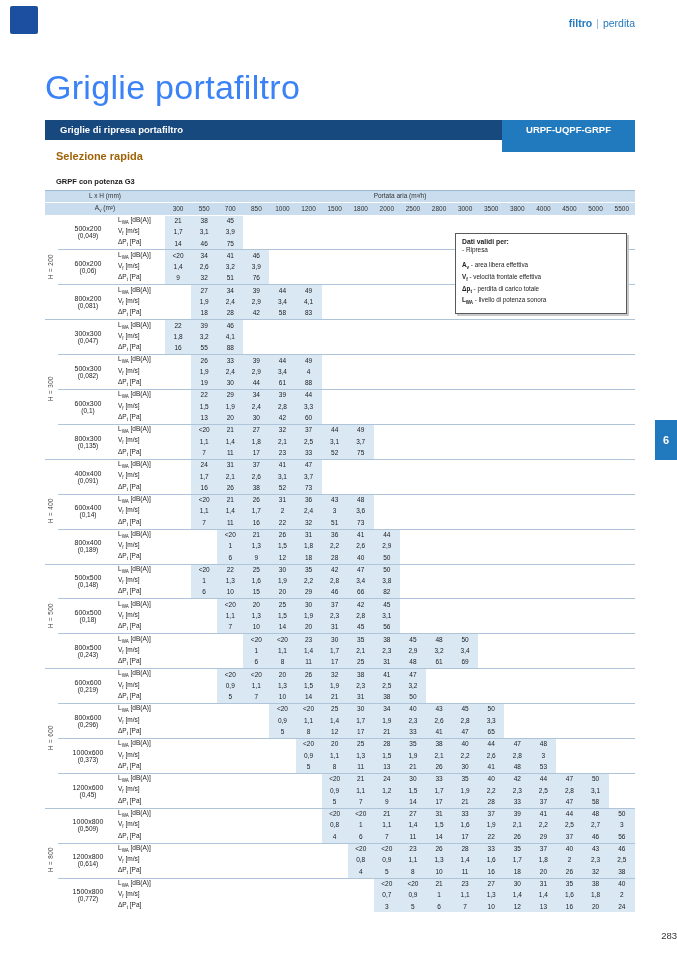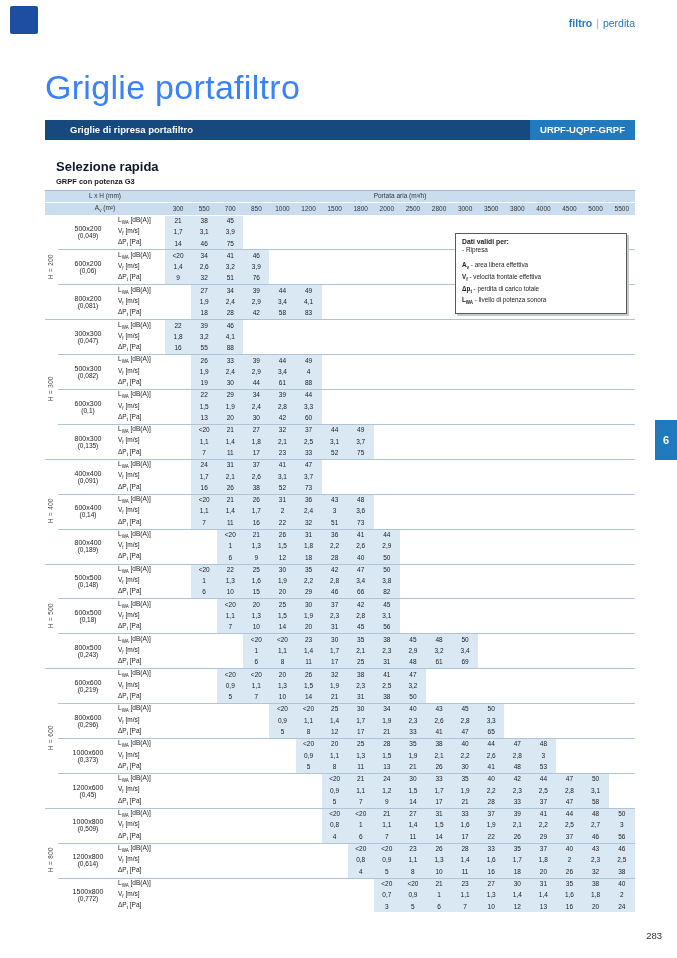--- a/index.html
+++ b/index.html
@@ -9,23 +9,23 @@
   }
   
   .logo{position:absolute;left:10px;top:6px;width:28px;height:28px;background:#1d4fa1;border-radius:2px;}
   .brand{position:absolute;right:42px;top:17px;font-size:10.5px;color:#2579bf;white-space:nowrap;}
   .brand .b{font-weight:bold;}
   .brand .sep{color:#8fb6d9;margin:0 4px;font-weight:normal;}
   
   .page-title{position:absolute;left:45px;top:56px;font-size:34px;color:#3b82f6;letter-spacing:0.3px;margin-top:12px;}
   
   .banner{position:absolute;left:45px;top:120px;width:590px;height:20px;background:#17497e;}
-  .banner .btitle{color:#fff;font-weight:bold;font-size:9.5px;line-height:20px;padding-left:25px;border-radius:9px;}
-  .banner .bcode{position:absolute;right:0;top:0;height:20px;line-height:20px;background:#2179be;color:#fff;font-weight:bold;font-size:9.5px;padding:0 10px;}
-  .subtitle{position:absolute;left:56px;top:159px;font-size:13px;font-weight:bold;color:#0f172a;}
+  .banner .btitle{color:#fff;font-weight:bold;font-size:9.5px;line-height:20px;padding-left:15px;border-radius:9px;}
+  .banner .bcode{position:absolute;right:0;top:0;height:32px;line-height:20px;background:#2179be;color:#fff;font-weight:bold;font-size:9.5px;padding:0 24px;}
+  .subtitle{position:absolute;left:56px;top:150px;font-size:11px;font-weight:bold;color:#a16207;}
   .caption{position:absolute;left:56px;top:177px;font-size:7.5px;font-weight:bold;color:#1a1a1a;}
   
   .tablewrap{position:absolute;left:45px;top:190px;width:590px;}
   table.sel{border-collapse:collapse;table-layout:fixed;width:590px;border-top:1px solid #9cb8d2;}
   table.sel td{padding:0;height:11.3px;line-height:1;font-size:6.5px;vertical-align:middle;}
   td.corner,td.flowhead,td.colh{background:#c9ddee;color:#333;text-align:center;}
   td.flowhead{font-size:7px;}
   td.corner{font-size:6.8px;}
   td.colh{font-size:6.4px;}
   thead td{height:12px;border-bottom:1px solid #ffffff;}
@@ -41,21 +41,21 @@
   tbody tr.blk:first-child td{border-top:none;}
   sub{font-size:4.5px;}
   
   .infobox{position:absolute;left:455px;top:233px;width:158px;background:#ffffff;border:1px solid #58595b;box-shadow:2px 2px 0 #c9c9c9;padding:4px 6px 5px 6px;z-index:5;}
   .infobox .ititle{font-size:6.8px;font-weight:bold;margin-bottom:1px;}
   .infobox .iitem{font-size:6.4px;margin-bottom:8px;}
   .infobox .lg{font-size:6.3px;line-height:8.5px;}
   .infobox .lg b{font-weight:bold;}
   
   .sidetab{position:absolute;right:0;top:420px;width:22px;height:40px;background:#2179be;color:#fff;font-size:11px;font-weight:bold;display:flex;align-items:center;justify-content:center;}
-  .pagenum{position:absolute;right:15px;top:930px;font-size:9.5px;color:#333;}
+  .pagenum{position:absolute;right:0;top:930px;font-size:9.5px;color:#333;}
 </style>
 </head>
 <body>
 
 <div class="logo"></div>
 
 <div class="brand">
   <span class="b">filtro</span><span class="sep">|</span><span>perdita</span>
 </div>
 

